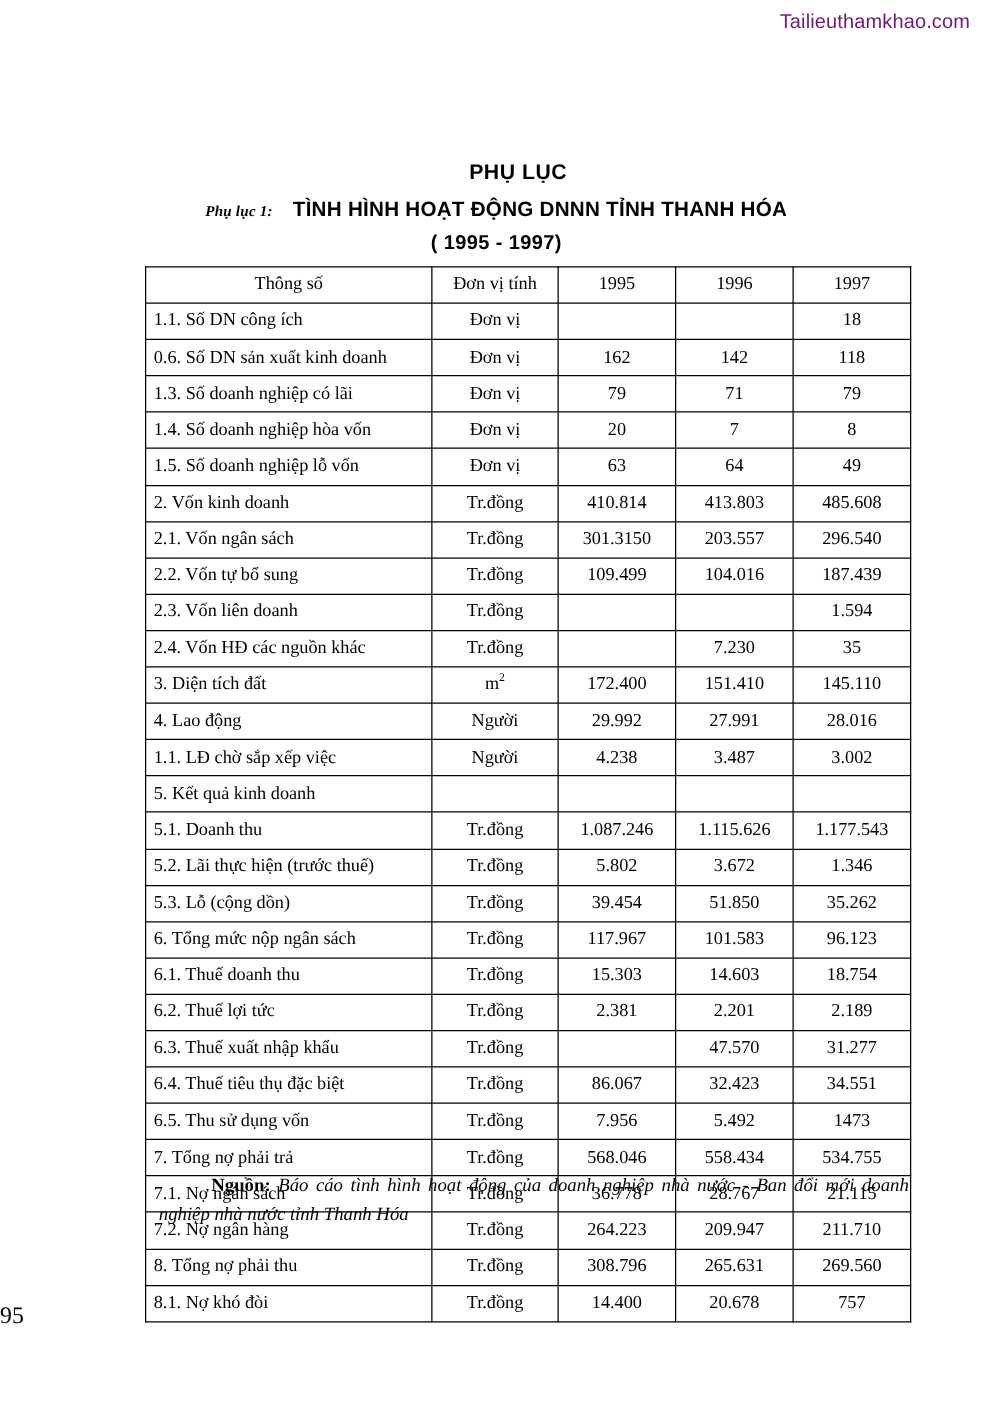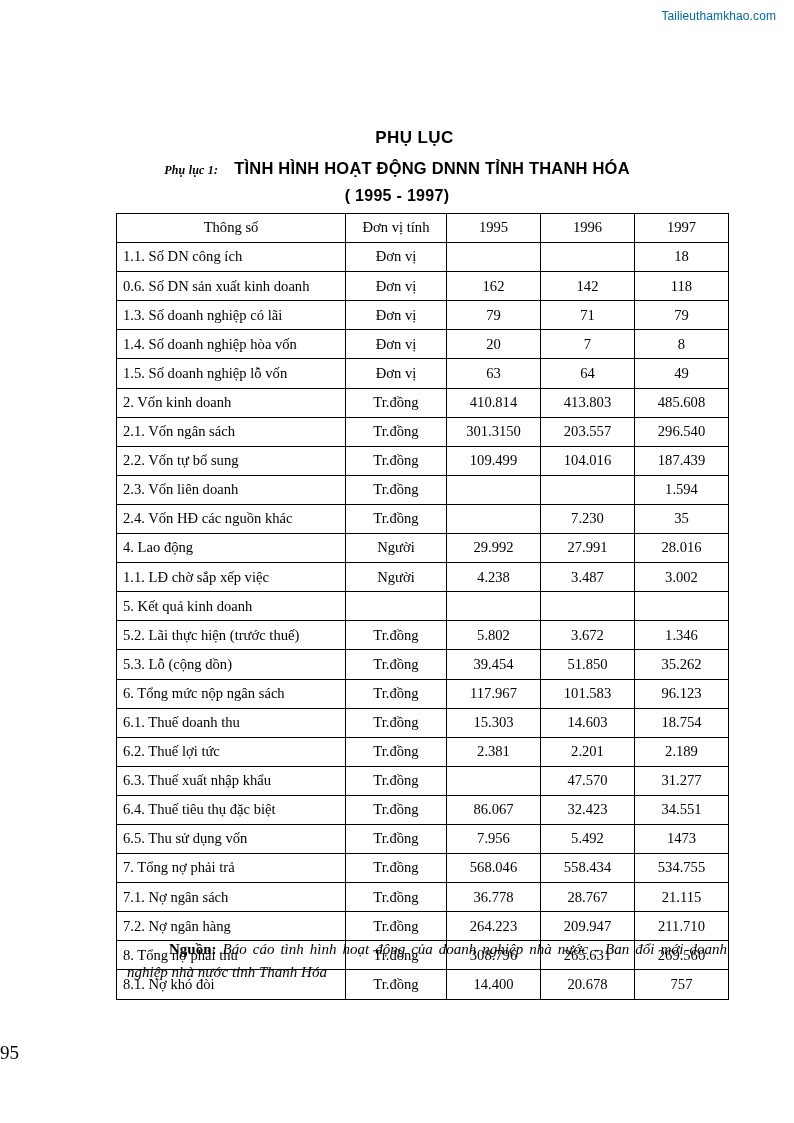--- a/index.html
+++ b/index.html
@@ -20,22 +20,22 @@
     position: absolute;
     inset: 0;
   }
 
   
   .watermark {
     position: absolute;
     top: 9px;
     right: 18px;
     font-family: "Liberation Sans", "DejaVu Sans", sans-serif;
-    font-size: 12px;
-    color: #0369a1;
+    font-size: 16px;
+    color: #701a75;
     letter-spacing: 0.1px;
     white-space: nowrap;
   }
 
   
   .heading-block {
     position: absolute;
     left: 0;
     right: 0;
     top: 126px;
@@ -248,20 +248,27 @@
             <td class="val">1.594</td>
           </tr>
           <tr>
             <td class="param">2.4. Vốn HĐ các nguồn khác</td>
             <td class="unit">Tr.đồng</td>
             <td class="val"></td>
             <td class="val">7.230</td>
             <td class="val">35</td>
           </tr>
           <tr>
+            <td class="param">3. Diện tích đất</td>
+            <td class="unit">m<sup class="sq">2</sup></td>
+            <td class="val">172.400</td>
+            <td class="val">151.410</td>
+            <td class="val">145.110</td>
+          </tr>
+          <tr>
             <td class="param">4. Lao động</td>
             <td class="unit">Người</td>
             <td class="val">29.992</td>
             <td class="val">27.991</td>
             <td class="val">28.016</td>
           </tr>
           <tr>
             <td class="param">1.1. LĐ chờ sắp xếp việc</td>
             <td class="unit">Người</td>
             <td class="val">4.238</td>
@@ -269,20 +276,27 @@
             <td class="val">3.002</td>
           </tr>
           <tr>
             <td class="param">5. Kết quả kinh doanh</td>
             <td class="unit"></td>
             <td class="val"></td>
             <td class="val"></td>
             <td class="val"></td>
           </tr>
           <tr>
+            <td class="param">5.1. Doanh thu</td>
+            <td class="unit">Tr.đồng</td>
+            <td class="val">1.087.246</td>
+            <td class="val">1.115.626</td>
+            <td class="val">1.177.543</td>
+          </tr>
+          <tr>
             <td class="param">5.2. Lãi thực hiện (trước thuế)</td>
             <td class="unit">Tr.đồng</td>
             <td class="val">5.802</td>
             <td class="val">3.672</td>
             <td class="val">1.346</td>
           </tr>
           <tr>
             <td class="param">5.3. Lỗ (cộng dồn)</td>
             <td class="unit">Tr.đồng</td>
             <td class="val">39.454</td>

